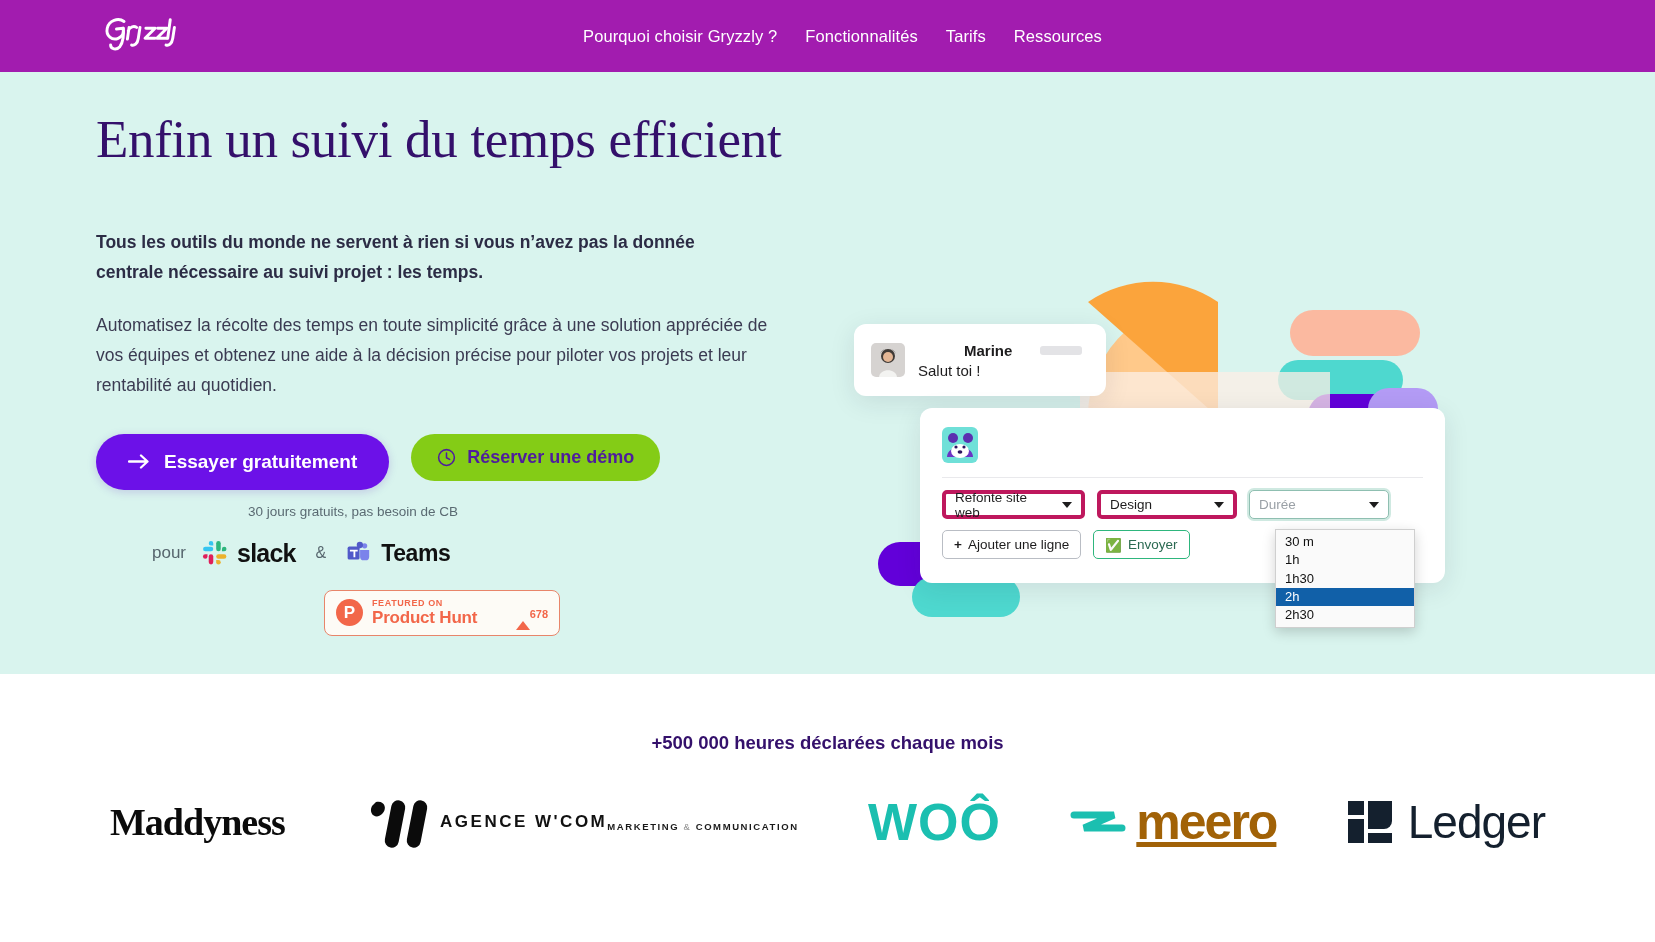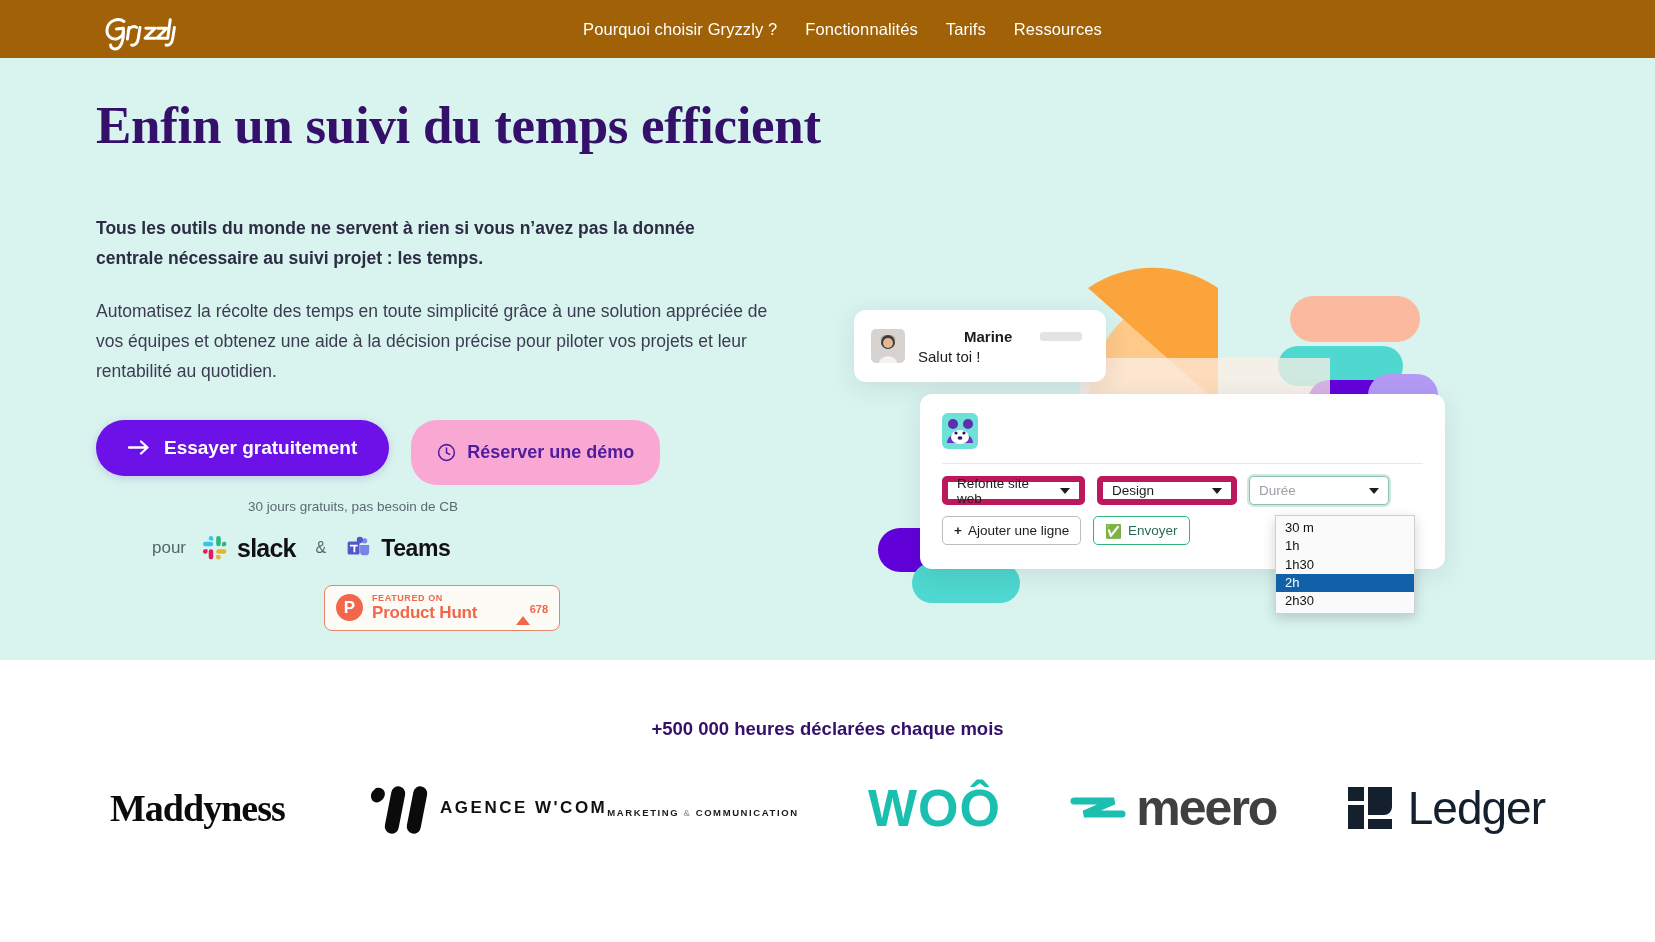--- a/index.html
+++ b/index.html
@@ -6,21 +6,21 @@
   * { box-sizing: border-box; margin: 0; padding: 0; }
   html, body {
     width: 1655px; height: 942px;
     font-family: "Liberation Sans", sans-serif;
     background: #ffffff;
     overflow: hidden;
   }
 
   
   .nav {
-    height: 58px; background: #a16207;
+    height: 72px; background: #a21caf;
     display: flex; align-items: center;
     position: relative;
   }
   .logo-wrap {
     position: absolute; left: 98px; top: 8px;
     width: 84px; height: 48px;
     display: flex; align-items: center; justify-content: center;
   }
   .logo-wrap svg { width: 84px; height: 48px; display:block; }
 
@@ -53,21 +53,21 @@
     position: relative;
     height: 602px;
     background: #D9F4EE;
     overflow: hidden;
   }
   .hero-left {
     position: absolute; left: 96px; top: 38px; width: 740px;
   }
   h1.headline {
     font-family: "Liberation Serif", serif;
-    font-weight: bold;
+    font-weight: normal;
     font-size: 53px;
     line-height: 1.12;
     color: #34106B;
     letter-spacing: -0.3px;
   }
   .lede {
     margin-top: 58px;
     font-size: 17.5px; line-height: 1.72;
     color: #2c2c45; font-weight: bold;
     max-width: 640px;
@@ -81,23 +81,23 @@
     margin-top: 34px; display: flex; align-items: flex-start; gap: 22px;
   }
   .btn-primary {
     background: #6C11E8; color: #fff; font-weight: bold;
     font-size: 19px; border: none; border-radius: 30px;
     padding: 17px 32px; display: flex; align-items: center; gap: 14px;
     cursor: pointer; font-family: inherit;
     box-shadow: 0 2px 10px rgba(80,10,180,.18);
   }
   .btn-secondary {
-    background: #f9a8d4; color: #4E1C9E; font-weight: bold;
+    background: #84cc16; color: #4E1C9E; font-weight: bold;
     font-size: 18px; border: none; border-radius: 26px;
-    padding: 22px 26px; display: flex; align-items: center; gap: 11px;
+    padding: 13px 26px; display: flex; align-items: center; gap: 11px;
     cursor: pointer; font-family: inherit;
   }
   .note {
     margin-top: 14px; margin-left: 152px;
     font-size: 13.5px; color: #5a6a72;
   }
   .integrations {
     margin-top: 20px; margin-left: 56px;
     display: flex; align-items: center; gap: 16px;
   }
@@ -159,21 +159,21 @@
   .msg-name-row { display:flex; align-items:center; gap:28px;margin-left:46px; }
   .redact { height: 9px; border-radius: 3px; background: #e3e3e6; }
   .msg-text { font-size: 15px; color: #1d1c1d; margin-top: 3px; }
 
   .card-main { left: 90px; top: 336px; width: 525px; height: 175px; padding: 19px 22px; }
   .main-head { display: flex; gap: 13px; align-items: flex-start; }
   .bot-avatar { width: 36px; height: 36px; border-radius: 6px; flex:none; overflow:hidden;}
   .divider { height: 1px; background: #e9e9ec; margin: 14px 0 12px; }
   .field-row { display: flex; gap: 12px; align-items: center; }
   .select {
-    height: 29px; border: 6px solid #be185d; border-radius: 5px;
+    height: 29px; border: 4px solid #be185d; border-radius: 5px;
     background: #fff; display: flex; align-items: center;
     padding: 0 9px; font-size: 13.5px; color: #1d1c1d; cursor: pointer;
     justify-content: space-between; font-family: inherit;
   }
   .select .caret {
     width: 0; height: 0; margin-left: 13px;
     border-left: 5px solid transparent; border-right: 5px solid transparent;
     border-top: 6px solid #1d1c1d;
   }
   .select.focused { border: 1px solid #8fbfb1; box-shadow: 0 0 0 2px #cfe9e1; }
@@ -212,21 +212,21 @@
   }
   .wcom { text-align: center; }
   .wcom-sub {
     font-size: 9.5px; letter-spacing: 1.6px; color: #1a1a1a;
     margin-top: 8px; font-weight: bold;
   }
   .wcom-sub .thin { font-weight: normal; color: #8d8d8d; }
   .wcom-name { font-size: 17px; letter-spacing: 2.5px; font-weight: bold; color:#111; }
   .woo { font-size: 52px; font-weight: bold; color: #1BBFB0; letter-spacing: 1px; }
   .meero { display:flex; align-items:center; gap: 10px;
-    font-size: 50px; font-weight: bold; color: #404040; letter-spacing: -2px;}
+    font-size: 50px; font-weight: bold; color: #a16207; letter-spacing: -2px; text-decoration: underline;}
   .ledger { display:flex; align-items:center; gap: 14px;
     font-size: 46px; color: #14202e; letter-spacing: -1px;}
 </style>
 </head>
 <body>
 
 <div class="nav">
 
   <div class="logo-wrap">
     <svg viewBox="0 0 200 110" aria-hidden="true">

